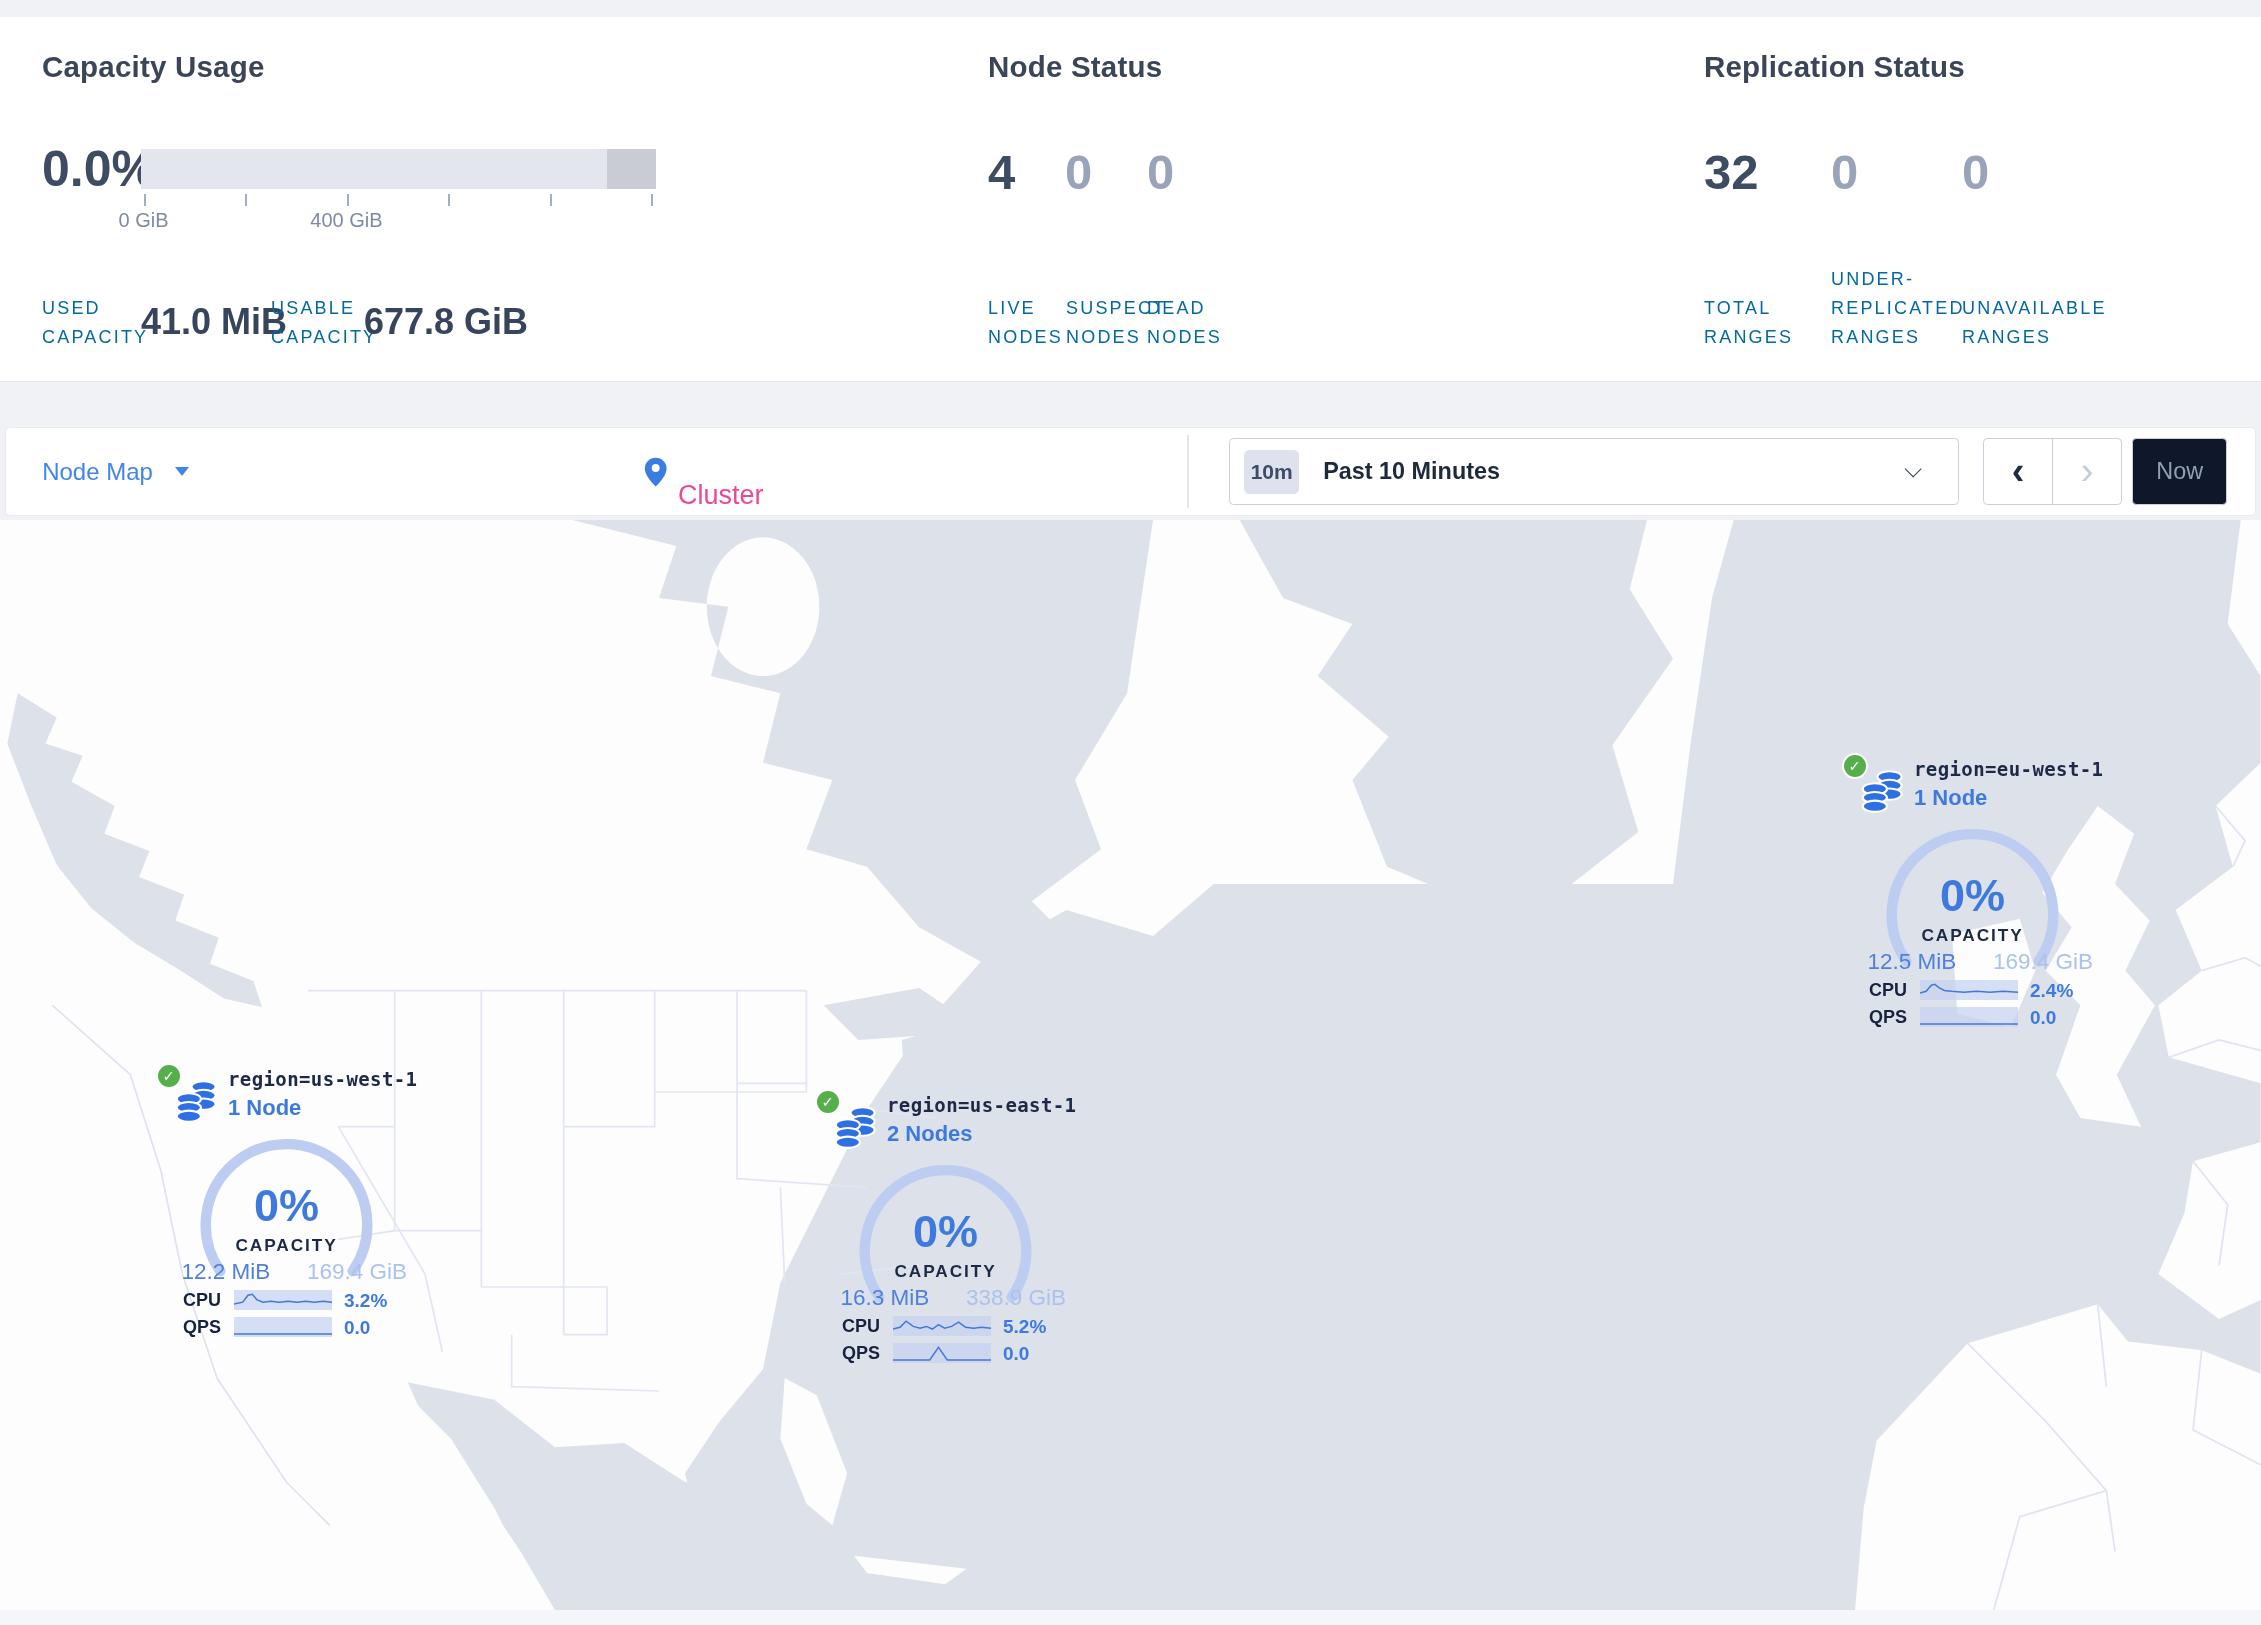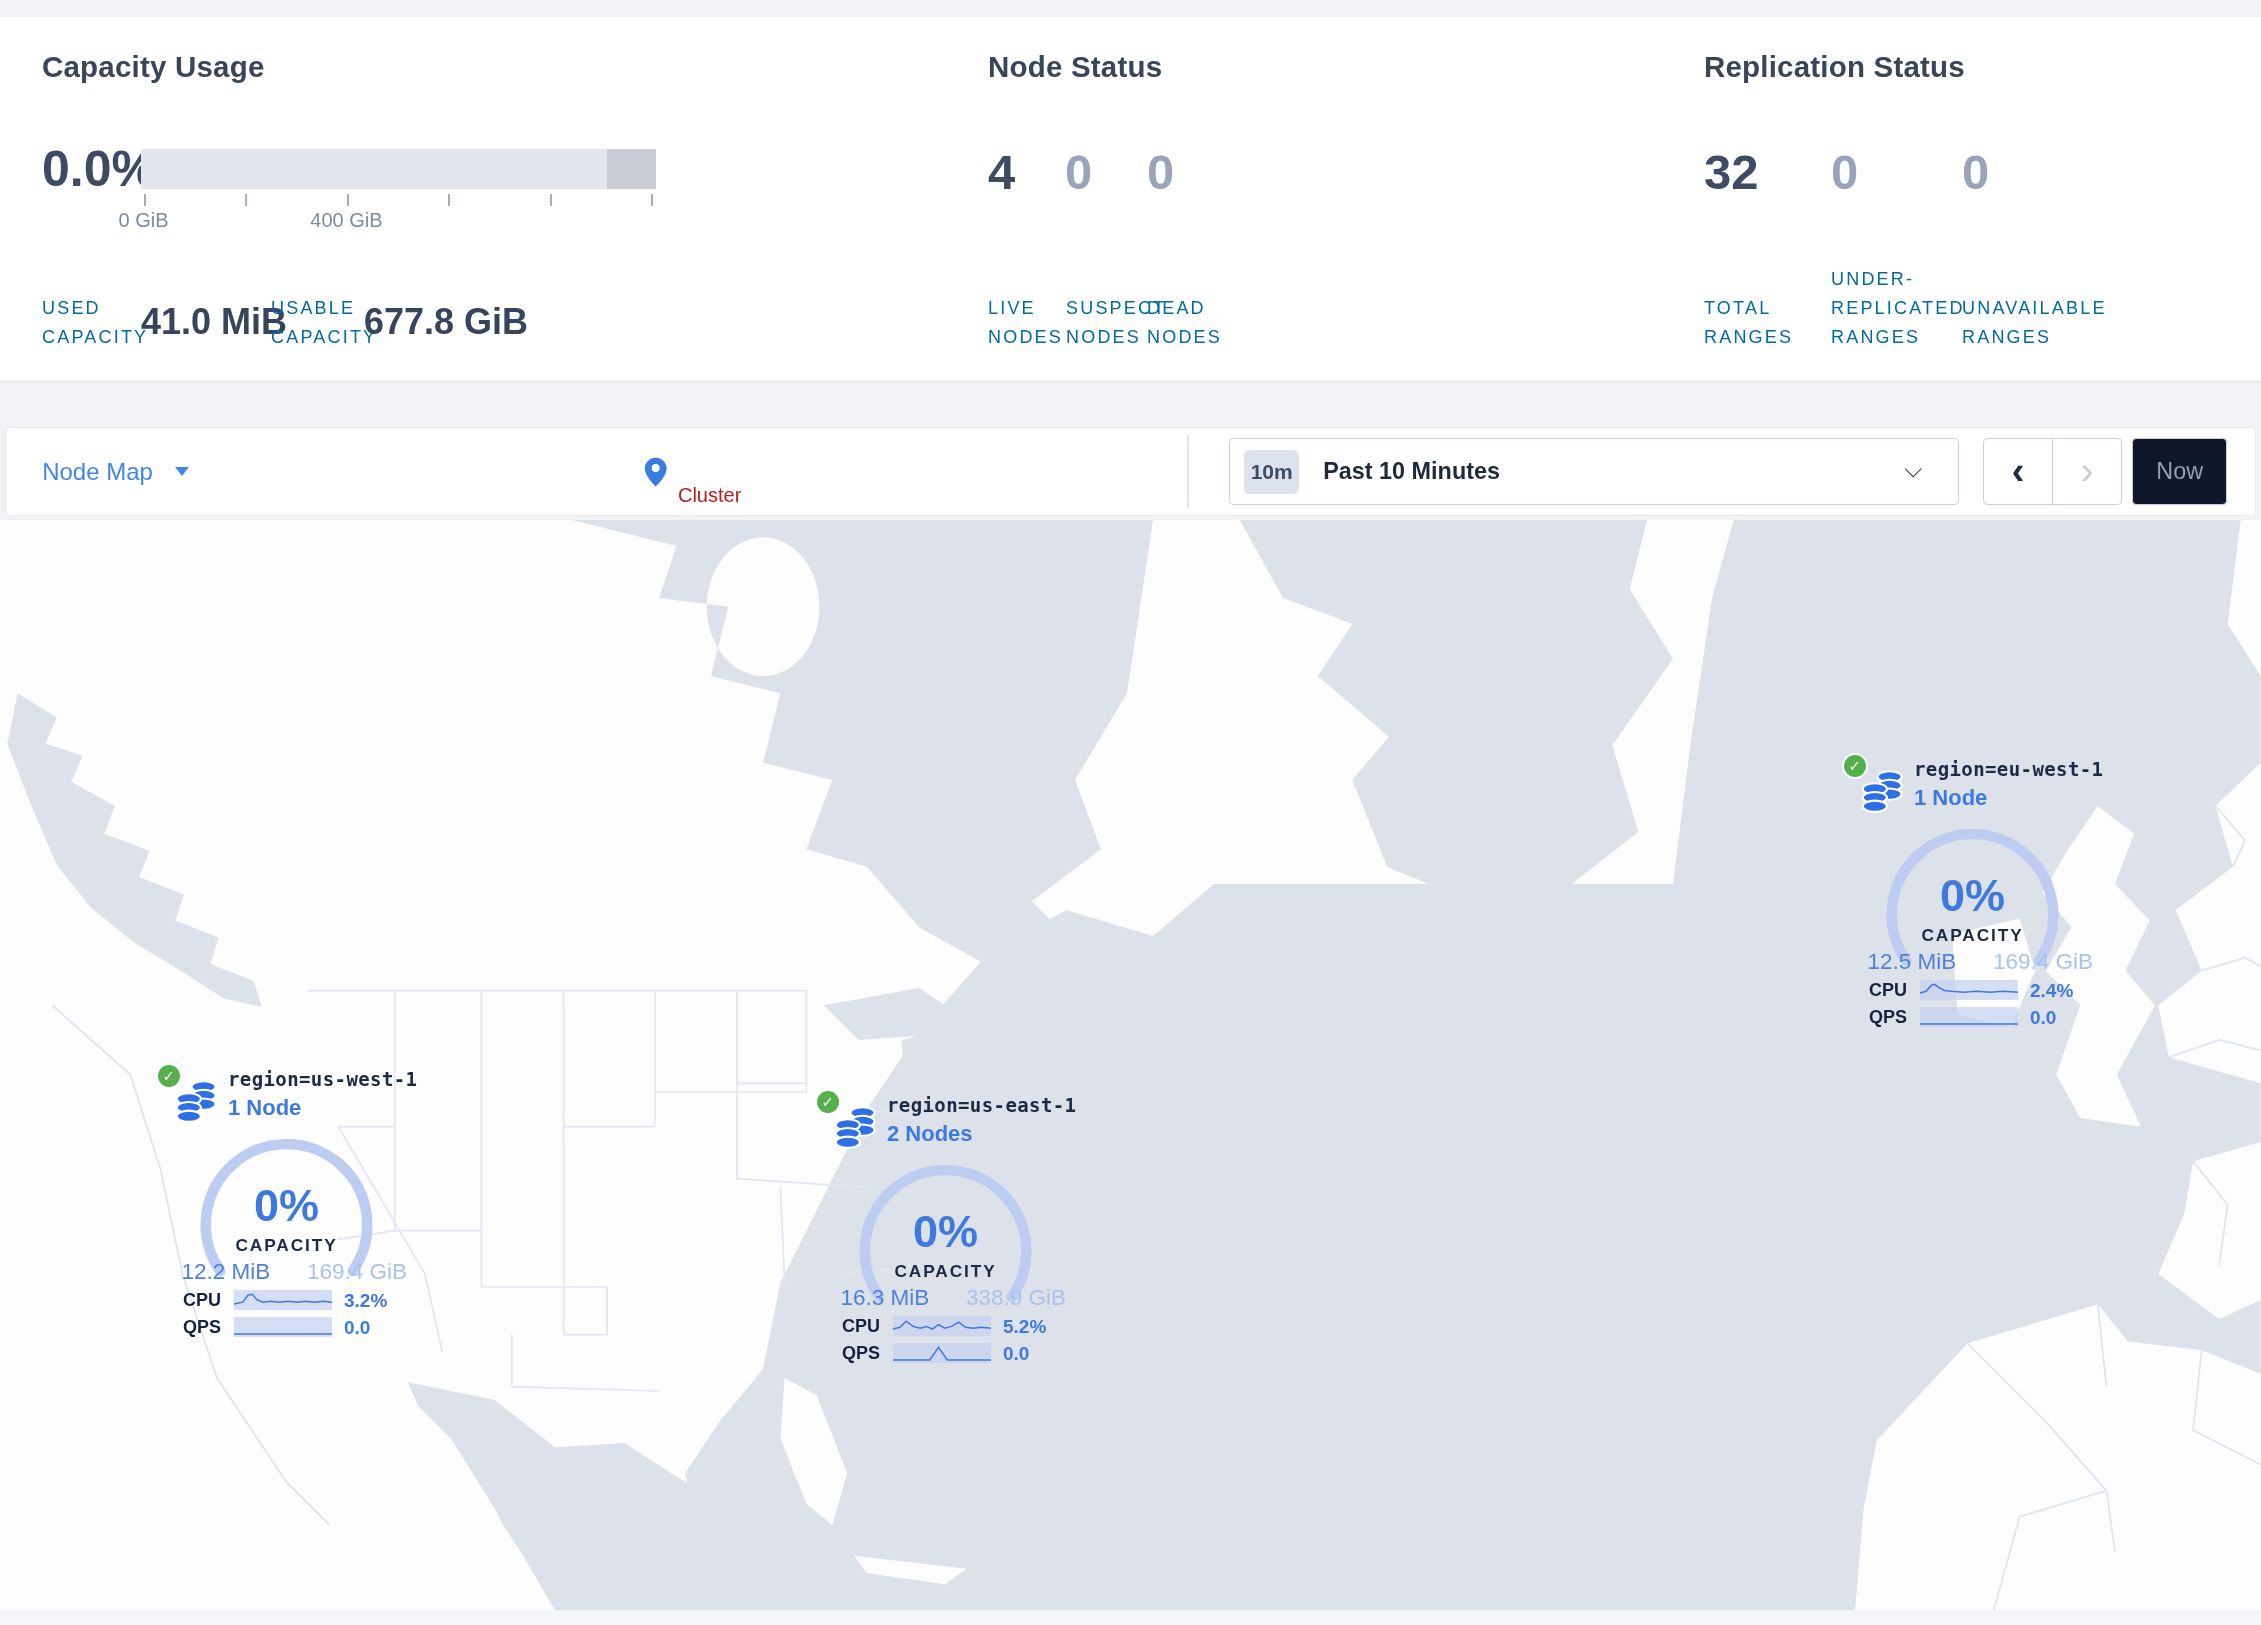--- a/index.html
+++ b/index.html
@@ -23,21 +23,21 @@
 
   
   .toolbar{position:absolute;left:5.2px;top:427px;width:2251px;height:89px;background:#fff;
            border:0.9px solid #e9ebf1;border-radius:5.2px;box-sizing:border-box;}
   .view-selector{position:absolute;left:36px;top:0;height:100%;display:flex;align-items:center;gap:22.5px;cursor:pointer;}
   .view-selector .txt{font-size:24px;color:#4285e8;}
   .caret-down{width:0;height:0;border-left:7.8px solid transparent;border-right:7.8px solid transparent;
               border-top:9.5px solid #4285e8;}
   .tb-divider{position:absolute;left:1181px;top:7px;bottom:7px;width:1.7px;background:#e2e5ec;}
   .crumb{position:absolute;left:638px;top:0;height:100%;display:flex;align-items:center;gap:10.4px;}
-  .crumb .txt{font-size:20px;color:#b91c1c;margin-top:48px;}
+  .crumb .txt{font-size:27px;color:#ec4899;margin-top:48px;}
   .time-box{position:absolute;left:1223px;top:10.4px;width:730px;height:67px;border:1.7px solid #c9d0dd;
             border-radius:4.3px;box-sizing:border-box;background:#fff;display:flex;align-items:center;cursor:pointer;}
   .time-badge{margin-left:14px;width:55px;height:44px;background:#dde2ed;border-radius:5.2px;
               display:flex;align-items:center;justify-content:center;font-size:21px;font-weight:700;color:#3e4c66;}
   .time-label{margin-left:24px;font-size:23.4px;color:#1e293c;font-weight:600;}
   .chev-down{position:absolute;right:39px;top:24px;width:11.3px;height:11.3px;border-right:1.7px solid #2c3a52;
              border-bottom:1.7px solid #2c3a52;transform:rotate(45deg);}
   .arrow-group{position:absolute;left:1977px;top:10.4px;height:67px;display:flex;border:1.7px solid #c9d0dd;
                border-radius:4.3px;box-sizing:border-box;background:#fff;}
   .arrow-btn{width:68px;display:flex;align-items:center;justify-content:center;font-size:38px;cursor:pointer;}

